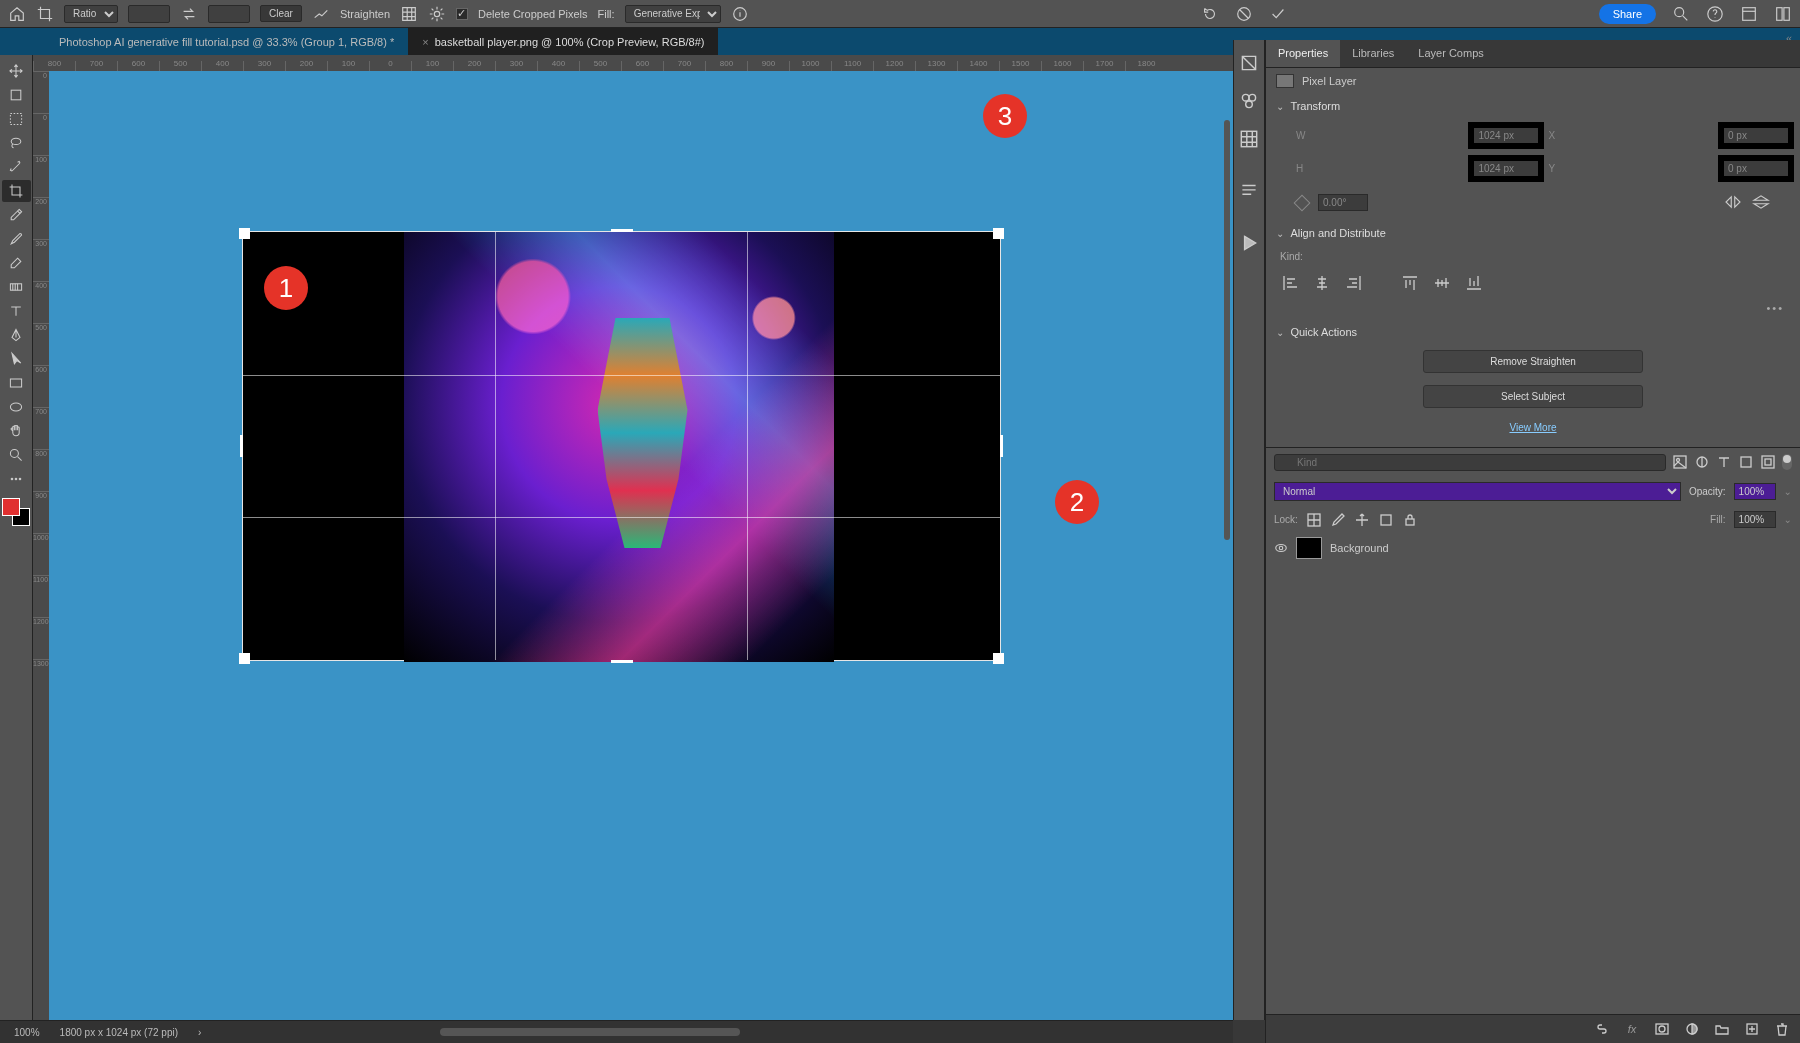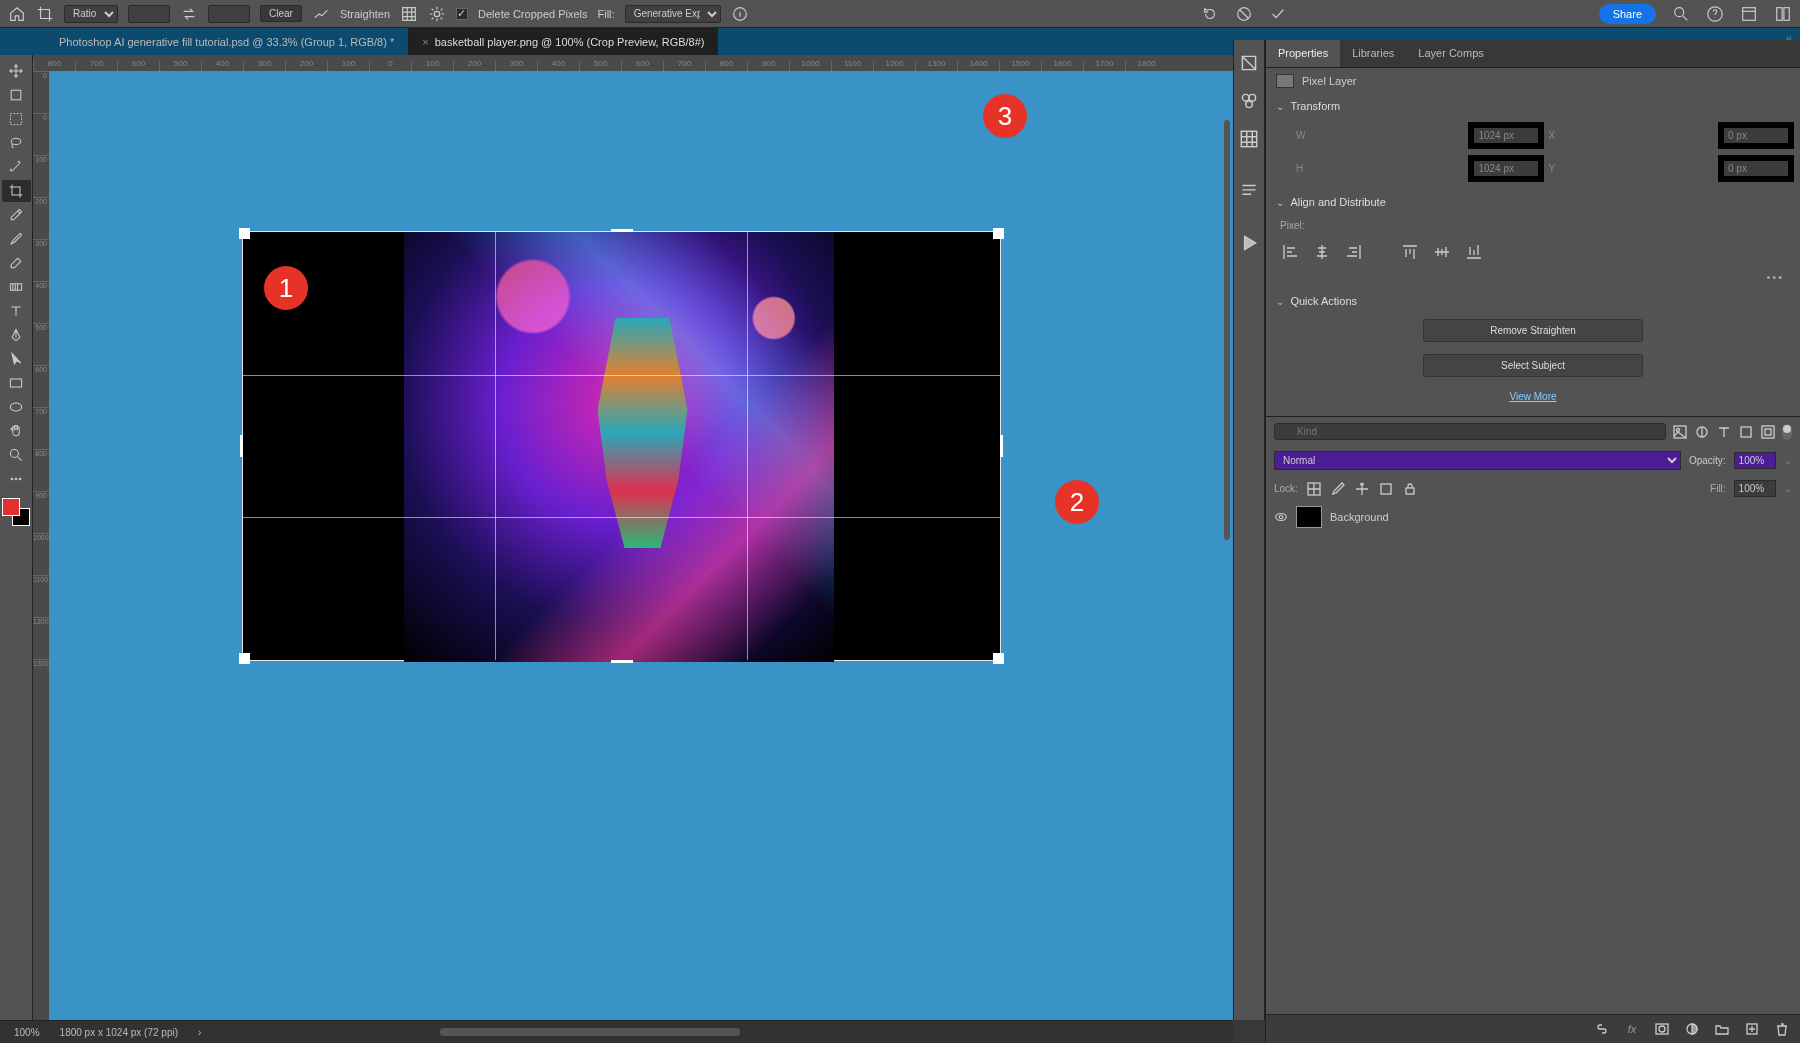--- a/index.html
+++ b/index.html
@@ -78,21 +78,21 @@
 .angle-row { display:flex; align-items:center; gap:10px; padding:4px 30px 10px; }
 .angle-row .tri { width:12px; height:12px; border:1px solid #888; transform:rotate(45deg); }
 .align-row { display:flex; gap:12px; padding:6px 14px 10px; }
 .align-row .ab { width:20px; height:18px; display:flex; align-items:center; justify-content:center; color:#888; }
 .more-dots { text-align:right; padding:0 16px 6px; color:#aaa; letter-spacing:2px; }
 .qa-btn { display:block; margin:6px auto; width:220px; padding:5px; background:#444; border:1px solid #333; color:#ddd; text-align:center; font-size:10px; border-radius:3px; }
 .qa-link { display:block; text-align:center; color:#8cf; text-decoration:underline; font-size:10px; margin:8px 0 14px; }
 
 
 #layers-panel { border-top:1px solid #222; }
-.layer-filter-row { display:flex; align-items:flex-end; gap:6px; padding:6px 8px; }
+.layer-filter-row { display:flex; align-items:flex-start; gap:6px; padding:6px 8px; }
 .layer-filter-row input { flex:1; background:#3c3c3c; border:1px solid #2a2a2a; color:#aaa; padding:2px 18px; font-size:10px; border-radius:3px; }
 .lf-ico { width:16px; height:16px; color:#aaa; display:flex; align-items:center; justify-content:center; }
 .lf-toggle { width:10px; height:16px; border-radius:6px; background:#666; position:relative; }
 .lf-toggle::after { content:""; position:absolute; top:1px; left:1px; width:8px; height:8px; border-radius:50%; background:#ccc; }
 .blend-row { display:flex; align-items:center; padding:5px 8px; gap:8px; font-size:10px; }
 .blend-row select,.blend-row input { background:#4c1d95; border:1px solid #2a2a2a; color:#ccc; font-size:10px; padding:2px 4px; }
 .lock-row { display:flex; align-items:center; padding:5px 8px; gap:8px; font-size:10px; color:#aaa; }
 .layer { display:flex; align-items:center; padding:4px 8px; gap:8px; height:30px; }
 .layer.sel { background:#5a5a5a; }
 .eye { width:14px; height:14px; color:#ccc; }
@@ -432,22 +432,33 @@
   <div class="transform-grid">
     <span>W</span>
       <input value="1024 px" style="">
     <span>X</span>
       <input value="0 px" style="">
     <span>H</span>
       <input value="1024 px" style="">
     <span>Y</span>
       <input value="0 px" style="">
   </div>
+  <div class="angle-row">
+    <span class="tri"></span>
+    <input style="width: 50px; background: rgb(60, 60, 60); border: 1px solid rgb(42, 42, 42); color: rgb(136, 136, 136); padding: 2px 4px; font-size: 10px;" value="0.00°">
+    <span style="flex:1"></span>
+    <span><svg width="18" height="14" viewBox="0 0 20 16">
+          <path d="M8 2v12l-6-6zM12 2v12l6-6z"></path>
+        </svg></span>
+    <span><svg width="18" height="14" viewBox="0 0 20 16">
+          <path d="M2 6h16l-8-5zM2 10h16l-8 5z"></path>
+        </svg></span>
+  </div>
   <div class="section-hd">Align and Distribute</div>
-  <div class="prop-body">Pixel:</div>
+  <div class="prop-body">Kind:</div>
   <div class="align-row">
     <span class="ab">
         <svg viewBox="0 0 20 20">
           <path d="M4 3v14M7 6h8M7 10h5M7 14h10"></path>
         </svg>
       </span>
     <span class="ab">
         <svg viewBox="0 0 20 20">
           <path d="M10 3v14M6 6h8M7 10h6M5 14h10"></path>
         </svg>

